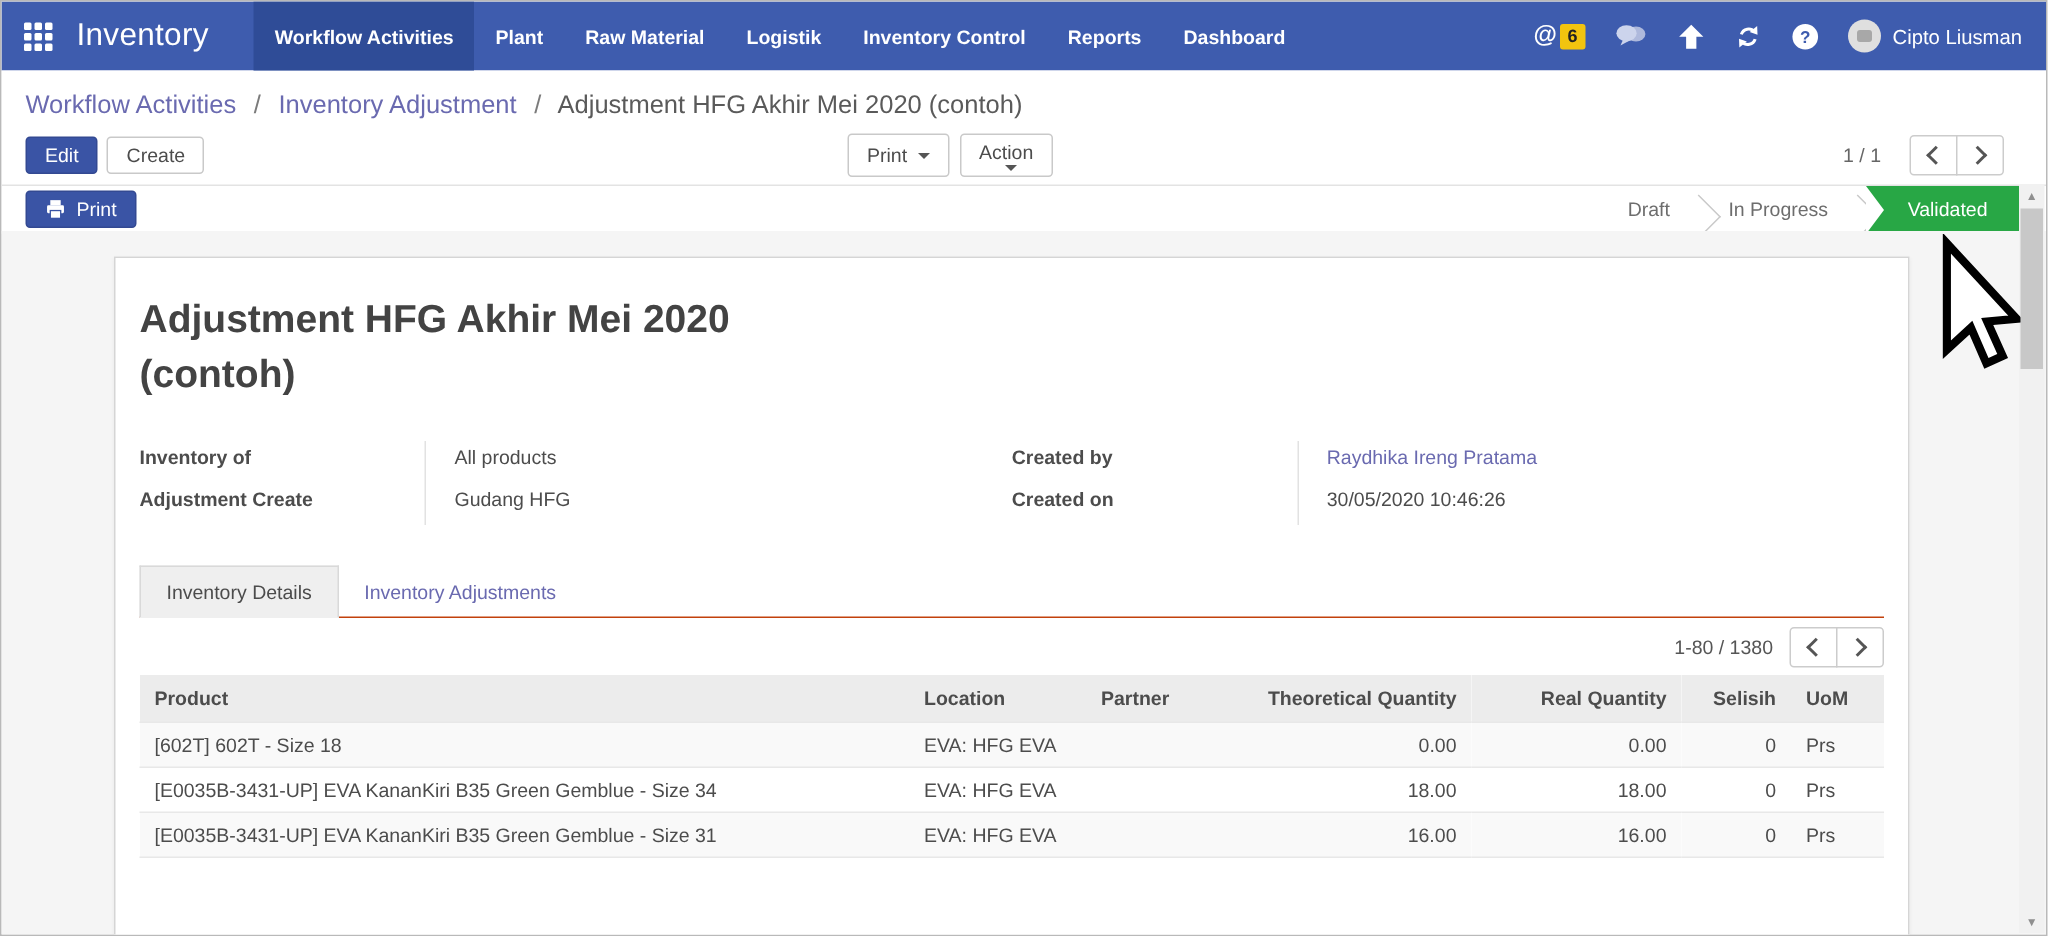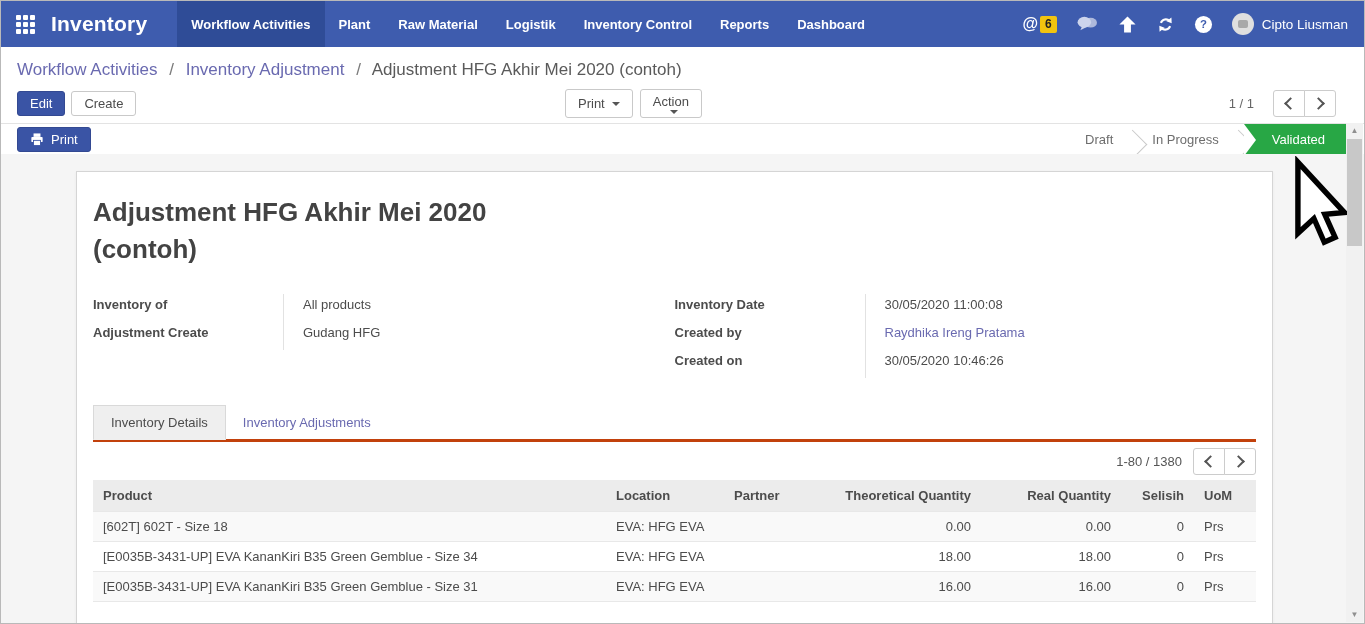--- a/index.html
+++ b/index.html
@@ -6,21 +6,21 @@
   .screen{
     position:relative;width:1365px;height:624px;box-sizing:border-box;
     background:#fff;border:1px solid #b9b9b9;overflow:hidden;
     font-family:"Liberation Sans",sans-serif;color:#4c4c4c;
   }
   
   .navbar{height:46px;background:#3e5cae;display:flex;align-items:stretch;color:#fff;}
   .brand{display:flex;align-items:center;gap:16px;padding:0 30px 0 15px;cursor:pointer;}
   .grid-icon{display:grid;grid-template-columns:repeat(3,5px);grid-gap:2px;}
   .grid-icon span{width:5px;height:5px;background:#fff;border-radius:1px;}
-  .brand-name{font-size:21px;letter-spacing:.2px;font-weight:bold;}
+  .brand-name{font-size:21px;letter-spacing:.2px;}
   .nav-menu{display:flex;align-items:stretch;}
   .nav-item{display:flex;align-items:center;padding:0 14px;font-size:13px;font-weight:600;cursor:pointer;white-space:nowrap;}
   .nav-item.active{background:#2f4c97;}
   .systray{margin-left:auto;display:flex;align-items:center;gap:19px;padding-right:16px;}
   .tray-item{display:flex;align-items:center;cursor:pointer;}
   .at-glyph{font-size:16px;font-weight:bold;color:#fff;}
   .badge{background:#f2c40f;color:#222;font-size:12px;font-weight:bold;padding:1px 5px;border-radius:2px;margin-left:2px;line-height:15px;}
   .user-menu{display:flex;align-items:center;gap:8px;font-size:13.5px;cursor:pointer;}
   .avatar{width:22px;height:22px;border-radius:50%;background:#dfdfdf;display:flex;align-items:center;justify-content:center;}
   .avatar-inner{width:10px;height:8px;background:#a8a8a8;border-radius:2px;}
@@ -58,21 +58,21 @@
   .content{position:absolute;top:153px;left:0;right:0;bottom:0;background:#f5f5f5;}
   .sheet{position:absolute;left:75px;top:17px;width:1197px;height:600px;box-sizing:border-box;
     background:#fff;border:1px solid #d5d5d5;box-shadow:0 1px 3px rgba(0,0,0,.05);padding:22px 16px;}
   .sheet-title{font-size:26px;font-weight:bold;color:#434343;line-height:37px;max-width:440px;margin:0 0 26px;}
   .fields{display:flex;}
   .fcol{width:50%;}
   .frow{display:flex;height:28px;align-items:flex-start;}
   .flabel{width:190px;flex-shrink:0;font-weight:bold;font-size:13px;color:#4c4c4c;padding-top:3px;}
   .fvalue{flex:1;border-left:1px solid #e2e2e2;padding:3px 0 0 19px;font-size:13px;color:#4c4c4c;height:100%;box-sizing:border-box;}
   .fvalue.link{color:#6a6ab0;cursor:pointer;}
-  .tabs{display:flex;margin-top:27px;border-bottom:3px solid #c2410c;align-items:flex-end;}
+  .tabs{display:flex;margin-top:27px;border-bottom:1px solid #c2410c;align-items:flex-end;}
   .tab{font-size:13px;padding:9px 17px;cursor:pointer;}
   .tab.active{background:#efefef;border:1px solid #d9d9d9;border-bottom:1px solid #efefef;margin-bottom:-1px;color:#4c4c4c;}
   .tab.inactive{color:#6a6ab0;}
   .sheet-pager{display:flex;justify-content:flex-end;align-items:center;gap:11px;margin:6px 0 5px;font-size:13px;color:#555;}
   table{width:100%;border-collapse:collapse;font-size:13px;color:#4c4c4c;table-layout:fixed;}
   thead th{background:#ececec;text-align:left;padding:8px 10px;font-weight:bold;overflow:hidden;white-space:nowrap;}
   th.num{text-align:right;}
   tbody td{padding:7px 10px;border-top:1px solid #e8e8e8;overflow:hidden;white-space:nowrap;}
   tbody tr:nth-child(odd){background:#f9f9f9;}
   tbody tr:last-child td{border-bottom:1px solid #e8e8e8;}
@@ -217,24 +217,20 @@
           <div class="frow">
             <div class="flabel">Inventory of</div>
             <div class="fvalue">All products</div>
           </div>
           <div class="frow">
             <div class="flabel">Adjustment Create</div>
             <div class="fvalue">Gudang HFG</div>
           </div>
         </div>
         <div class="fcol">
-          <div class="frow">
-            <div class="flabel">Inventory Date</div>
-            <div class="fvalue">30/05/2020 11:00:08</div>
-          </div>
           <div class="frow">
             <div class="flabel">Created by</div>
             <div class="fvalue link">Raydhika Ireng Pratama</div>
           </div>
           <div class="frow">
             <div class="flabel">Created on</div>
             <div class="fvalue">30/05/2020 10:46:26</div>
           </div>
         </div>
       </div>

